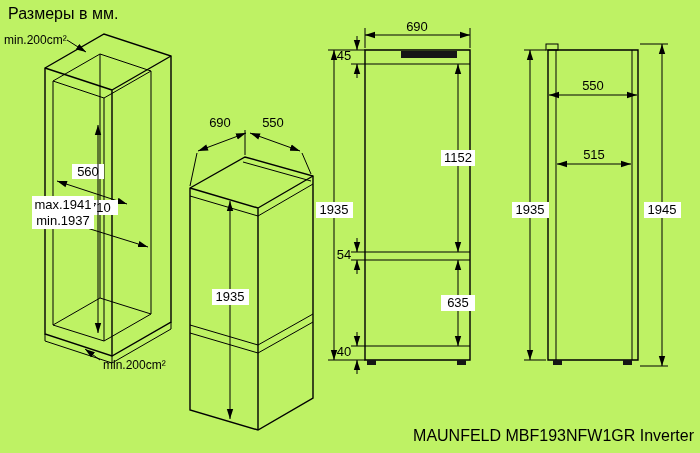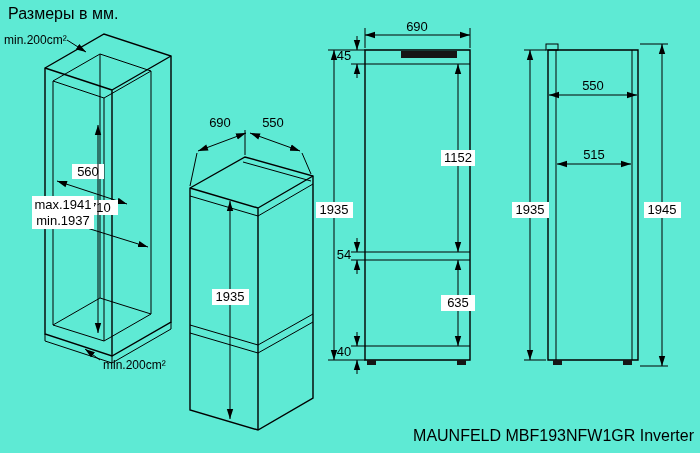--- a/index.html
+++ b/index.html
@@ -1,16 +1,16 @@
 <!DOCTYPE html>
 <html><head>
 <meta charset="utf-8">
 <style>
   html,body{margin:0;padding:0;background:#fff}
-  .stage{position:relative;width:700px;height:453px;background:#5eead4;overflow:hidden;
+  .stage{position:relative;width:700px;height:453px;background:#bef264;overflow:hidden;
          font-family:"Liberation Sans",sans-serif}
   svg text{font-family:"Liberation Sans",sans-serif;fill:#000}
   .t-title{font-size:16px}
   .t-model{font-size:16px;text-anchor:end}
   .t-dim{font-size:13px;text-anchor:middle}
   .t-vent{font-size:12px;text-anchor:start}
   .ln{fill:none;stroke:#000;stroke-width:1.4;stroke-linejoin:miter}
   .lt{fill:none;stroke:#000;stroke-width:1}
   .dm{fill:none;stroke:#000;stroke-width:1}
   .bg{fill:#fff;stroke:none}

